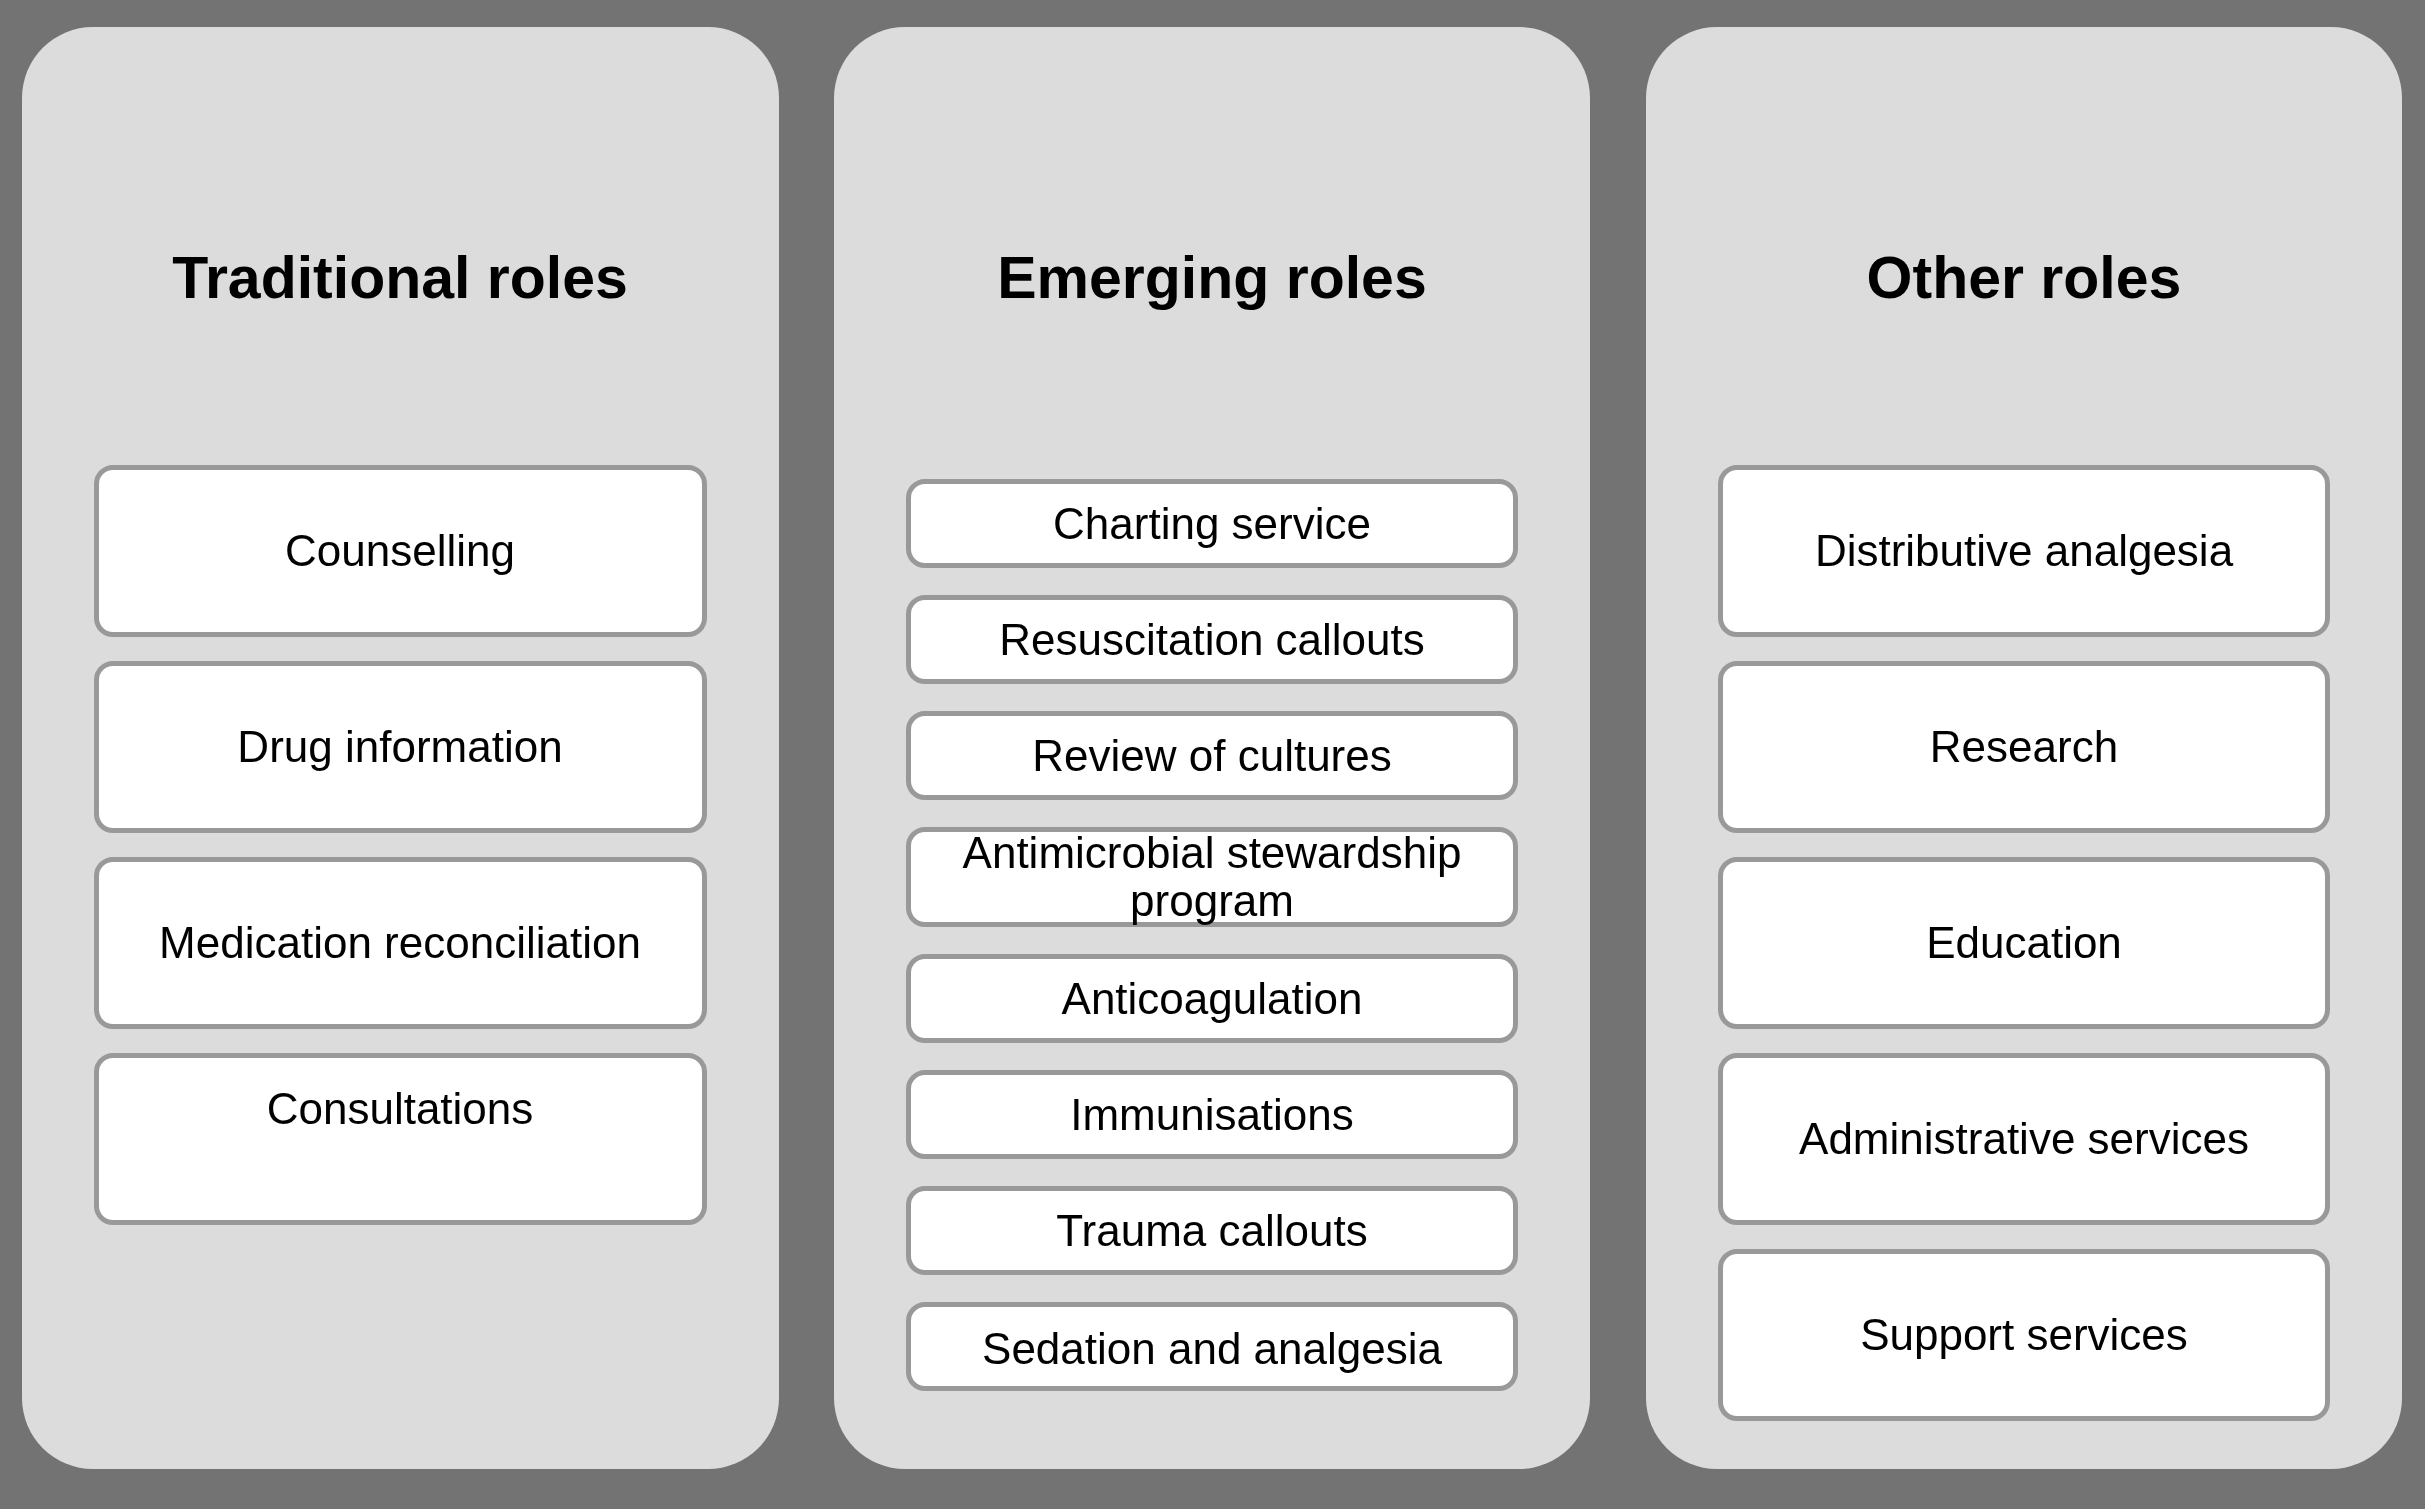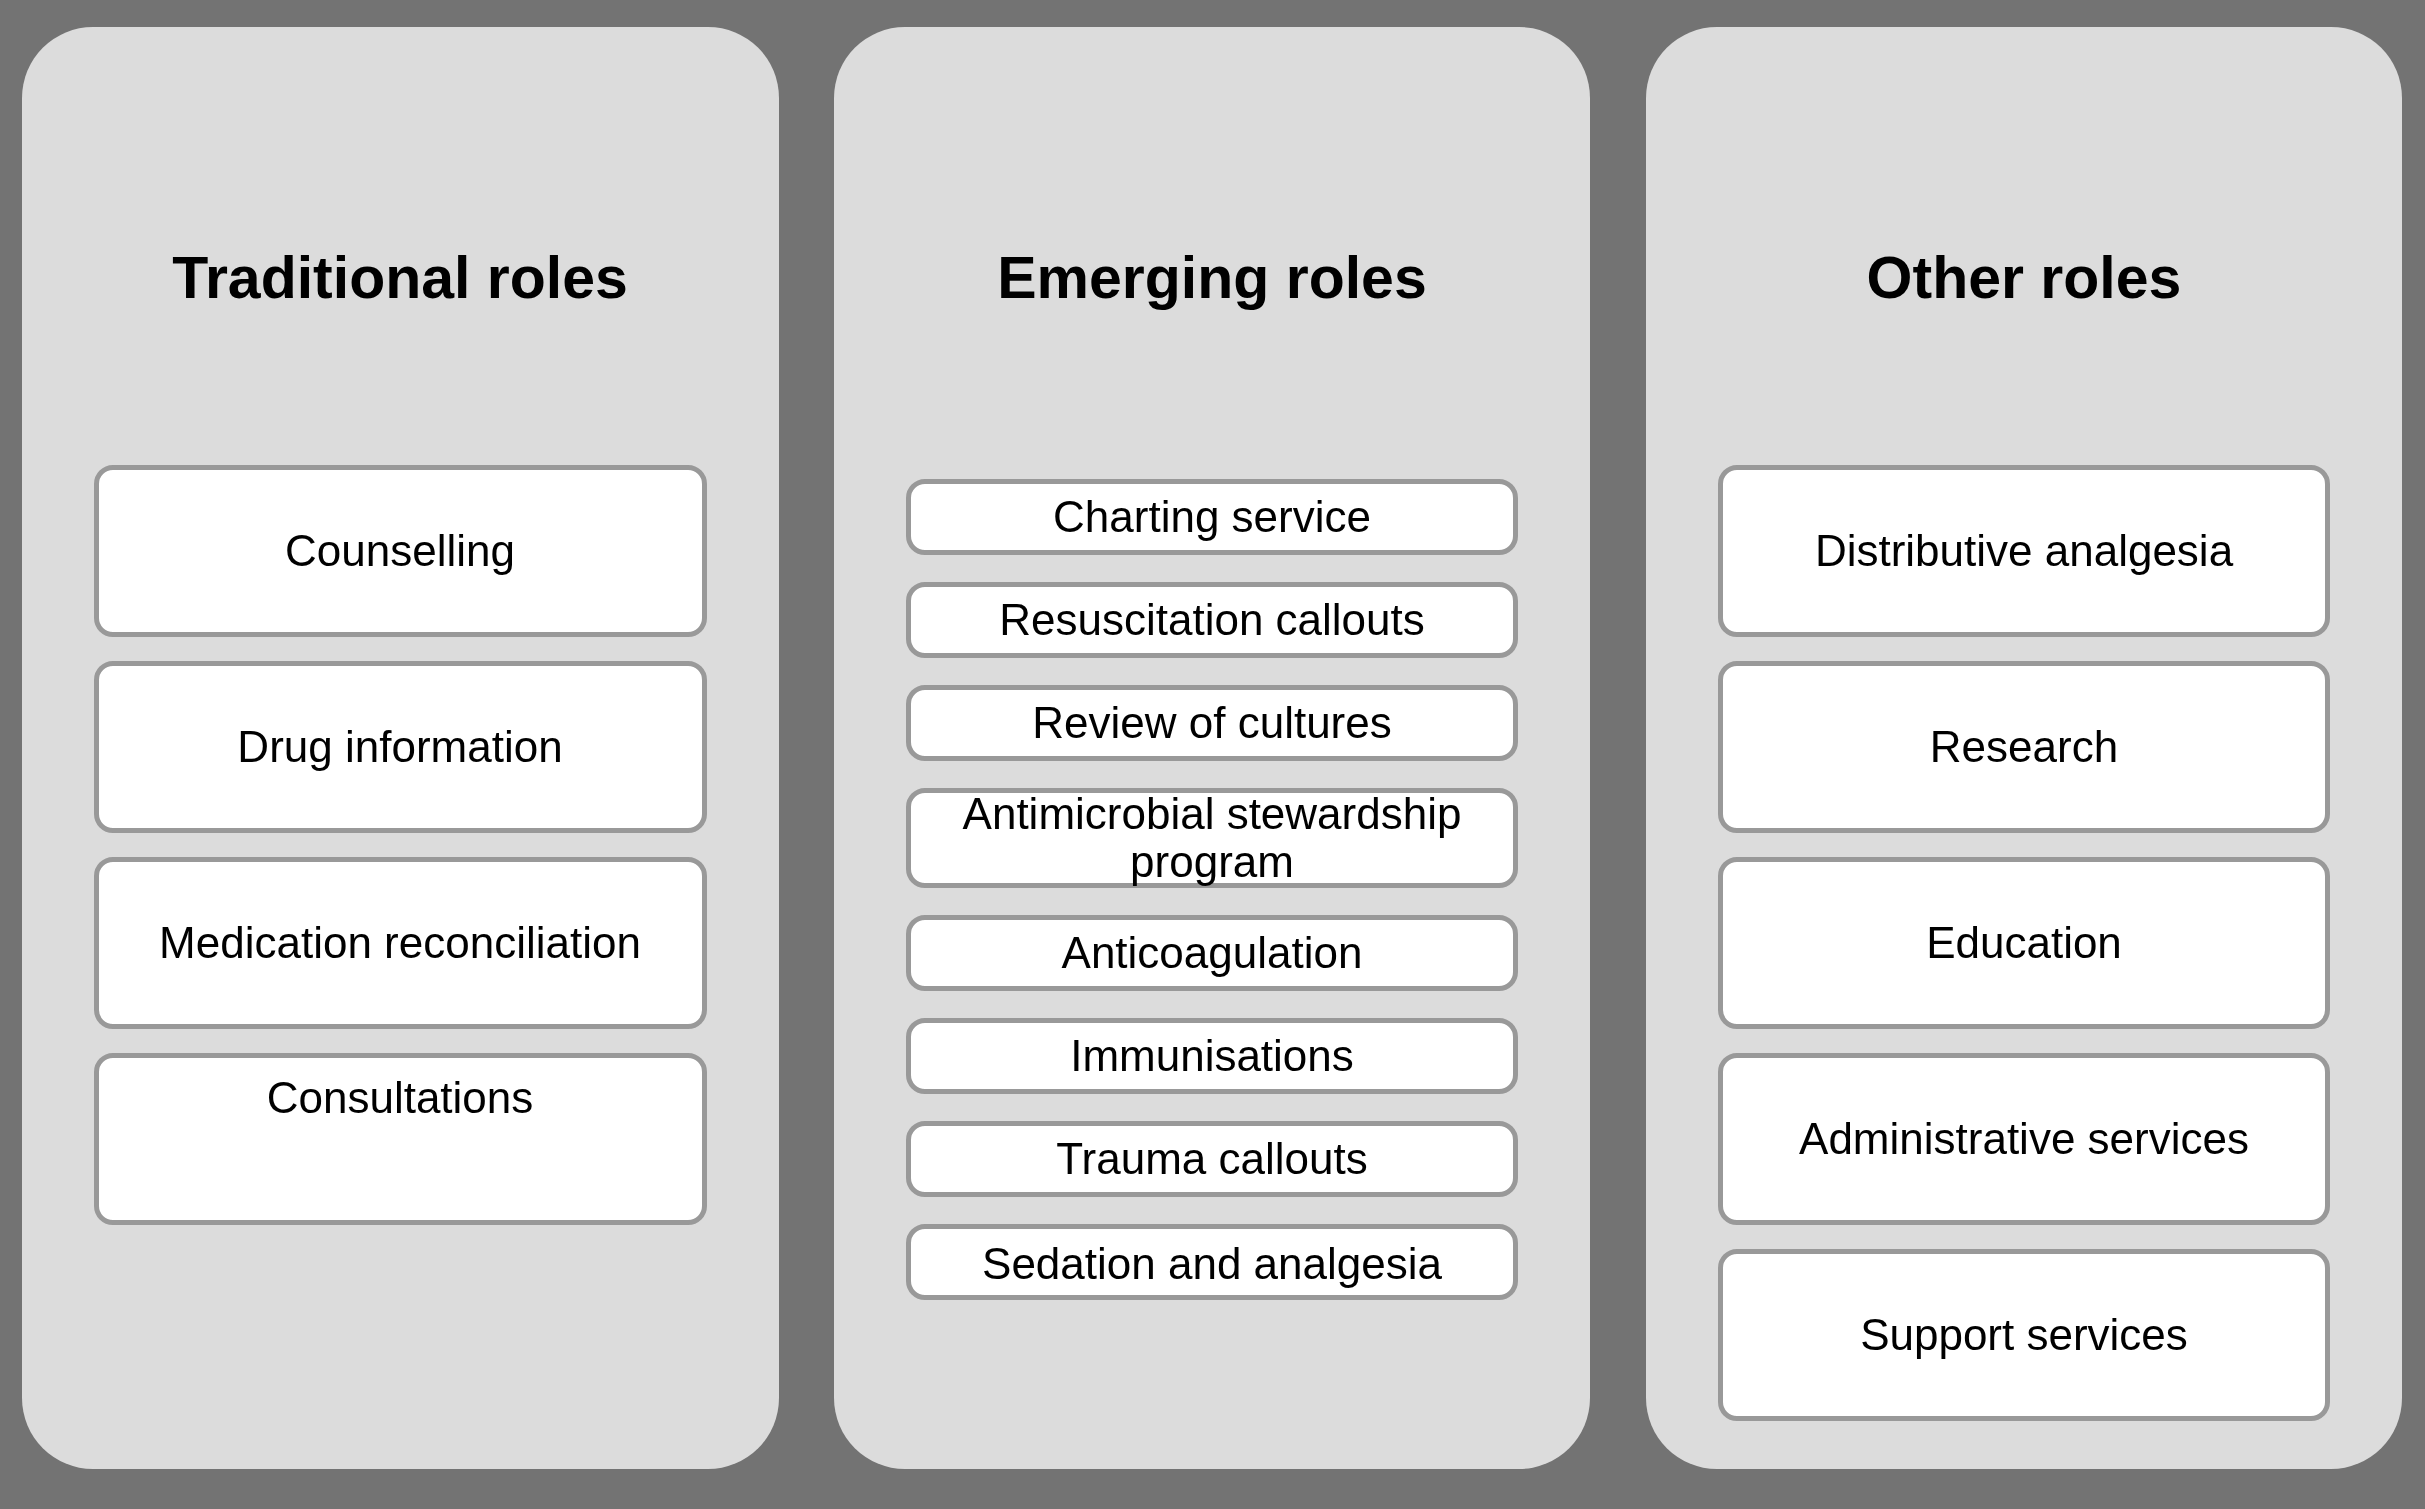--- a/index.html
+++ b/index.html
@@ -57,29 +57,29 @@
     display: flex;
     align-items: center;
     justify-content: center;
     text-align: center;
     font-size: 44px;
     line-height: 1.08;
     padding: 0 13.4px;
     overflow: visible;
   }
   .col-1 .box, .col-3 .box { height: 172px; }
-  .col-2 .box { height: 76px; }
+  .col-2 .box { height: 89px; }
 
   
   .col-2 .box:nth-child(4) { height: 100px; }
 
   
   .col-1 .box:nth-child(4) {
     align-items: flex-start;
-    padding-top: 16px;
+    padding-top: 27px;
   }
 
   
   .col-2 .box:nth-child(8) {
     align-items: center;
     padding-top: 4px;
   }
   .col-2 .box:nth-child(8) .box-label {
     position: relative;
     z-index: 2;

